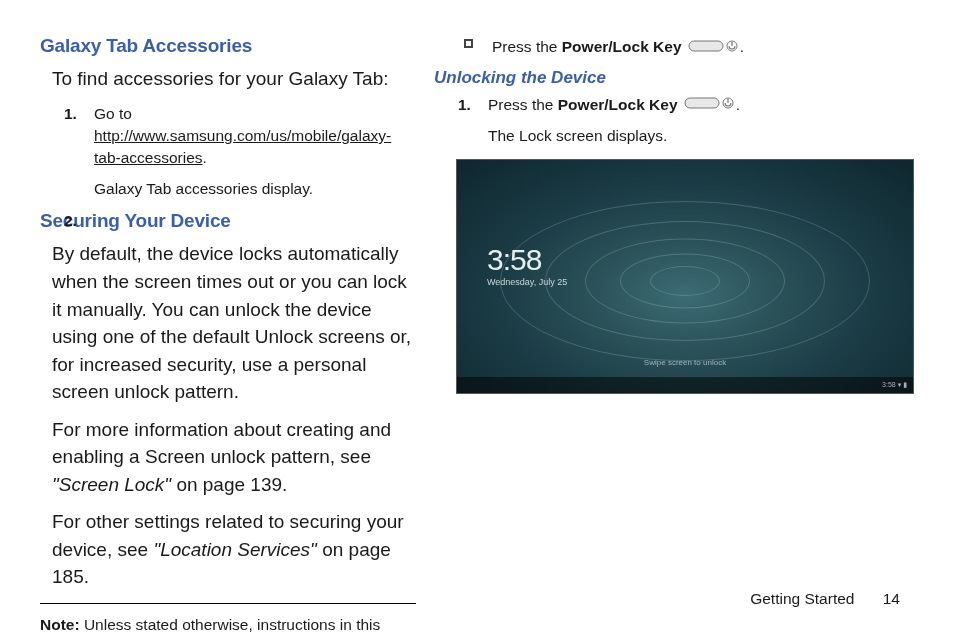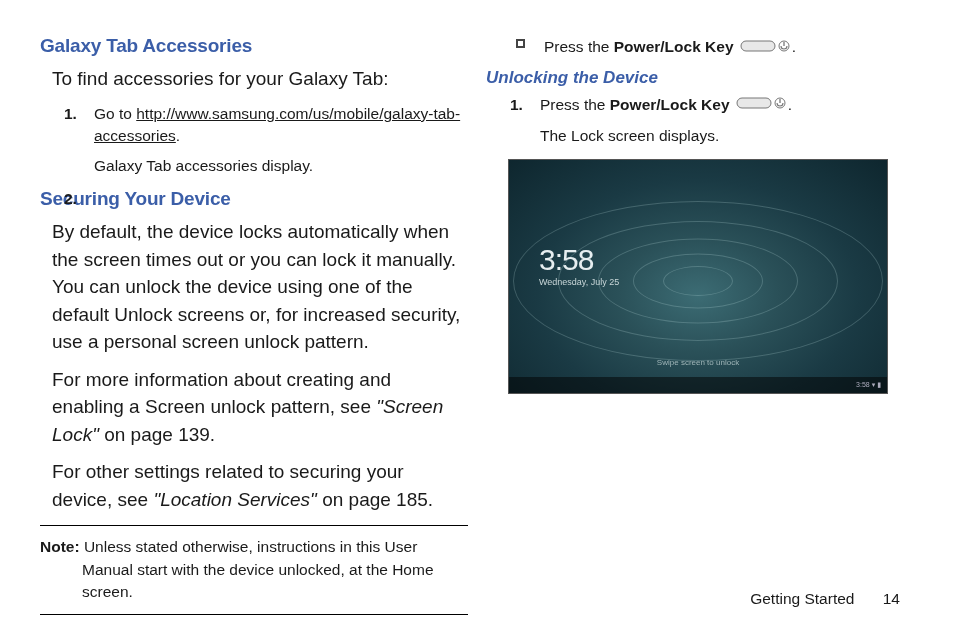--- a/index.html
+++ b/index.html
@@ -107,21 +107,21 @@
     border: 2px solid #444;
     background: #fff;
   }
   .bold { font-weight: 700; }
   .key-icon {
     display: inline-block;
     vertical-align: middle;
     margin: 0 2px;
   }
   .screenshot {
-    width: 380px;
+    width: 458px;
     height: 235px;
     margin: 12px 0 0 22px;
     border: 1px solid #555;
     background: radial-gradient(ellipse at 50% 58%, #3c6c74 0%, #2a5058 30%, #1a3a44 60%, #0e262e 100%);
     position: relative;
     overflow: hidden;
   }
   .ripples {
     position: absolute;
     inset: 0;

